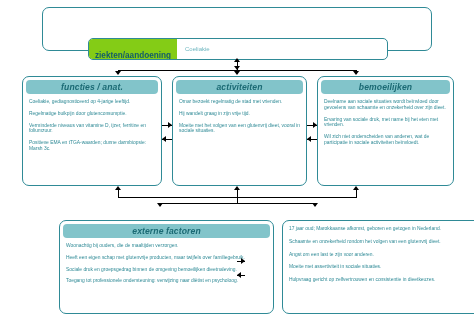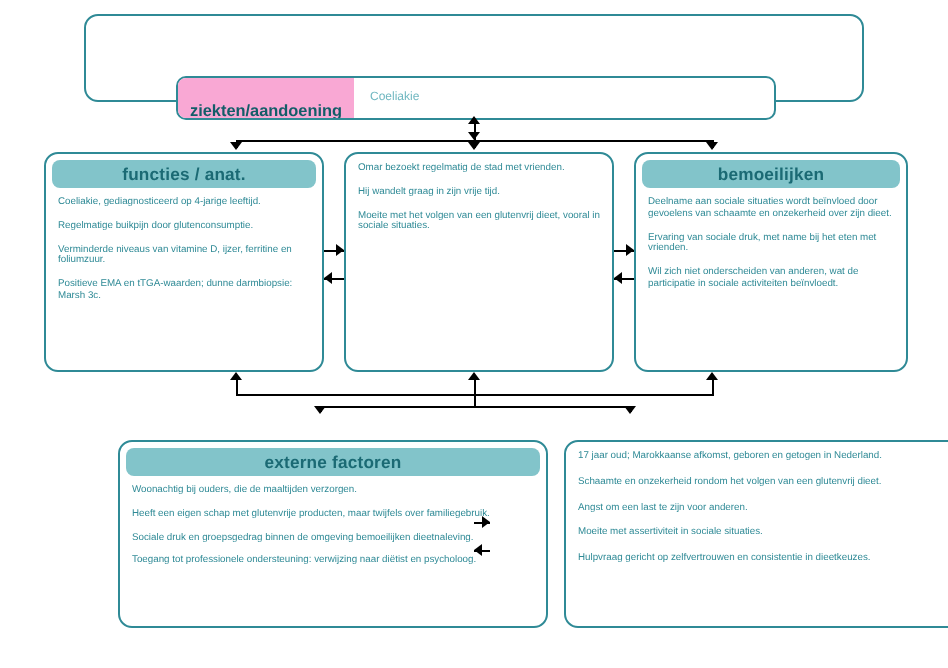--- a/index.html
+++ b/index.html
@@ -28,20 +28,21 @@
   }
   .box-header {
     box-sizing: border-box;
     margin: 3px 3px 0 3px;
     background: #82c4ca;
     border-radius: 4px;
     color: #1b6a74;
     font-weight: bold;
     text-align: center;
     letter-spacing: .1px;
+    font-style: italic;
   }
   .box-body {
     box-sizing: border-box;
     padding: 5px 6px 4px 6px;
   }
   .box-body p {
     margin: 0 0 6px 0;
     color: #2f8a96;
     line-height: 1.18;
   }
@@ -62,21 +63,21 @@
     height: 22px;
     box-sizing: border-box;
     border: 1px solid #2f8a96;
     border-radius: 5px;
     background: #ffffff;
     display: flex;
     align-items: stretch;
     overflow: hidden;
   }
   #top-inner .chip {
-    background: #f9a8d4;
+    background: #84cc16;
     color: #135d68;
     font-weight: bold;
     font-size: 8.2px;
     display: flex;
     align-items: center;
     padding: 16px 6px;
     white-space: nowrap;
   }
   #top-inner .chip-value {
     color: #6fb7c0;
@@ -161,20 +162,21 @@
     <div class="box-header">functies / anat.</div>
     <div class="box-body">
       <p>Coeliakie, gediagnosticeerd op 4-jarige leeftijd.</p>
       <p>Regelmatige buikpijn door glutenconsumptie.</p>
       <p>Verminderde niveaus van vitamine D, ijzer, ferritine en foliumzuur.</p>
       <p>Positieve EMA en tTGA-waarden; dunne darmbiopsie: Marsh 3c.</p>
     </div>
   </div>
 
   <div class="box col" id="col-activiteiten">
+    <div class="box-header">activiteiten</div>
     <div class="box-body">
       <p>Omar bezoekt regelmatig de stad met vrienden.</p>
       <p>Hij wandelt graag in zijn vrije tijd.</p>
       <p>Moeite met het volgen van een glutenvrij dieet, vooral in sociale situaties.</p>
     </div>
   </div>
 
   <div class="box col" id="col-participatie">
     <div class="box-header">bemoeilijken</div>
     <div class="box-body">

